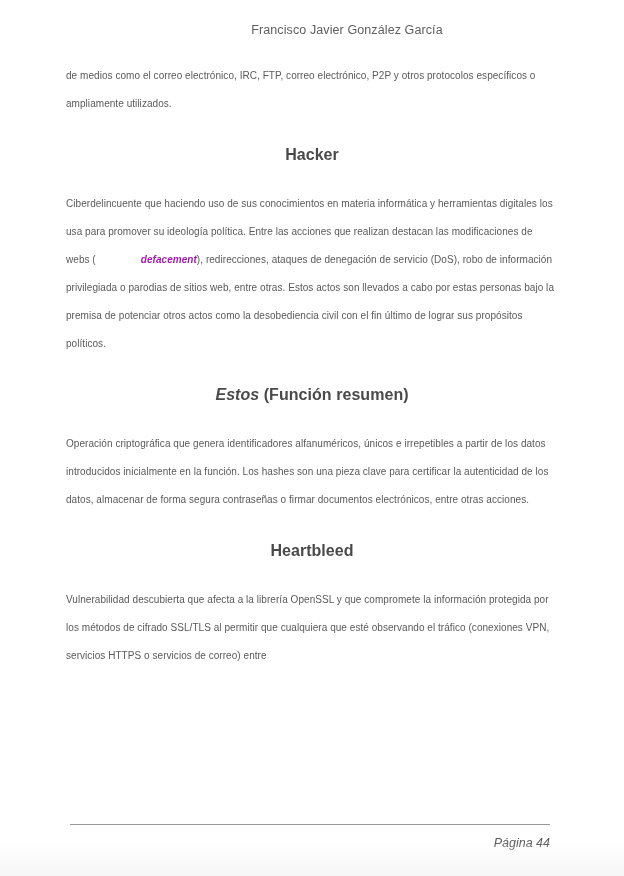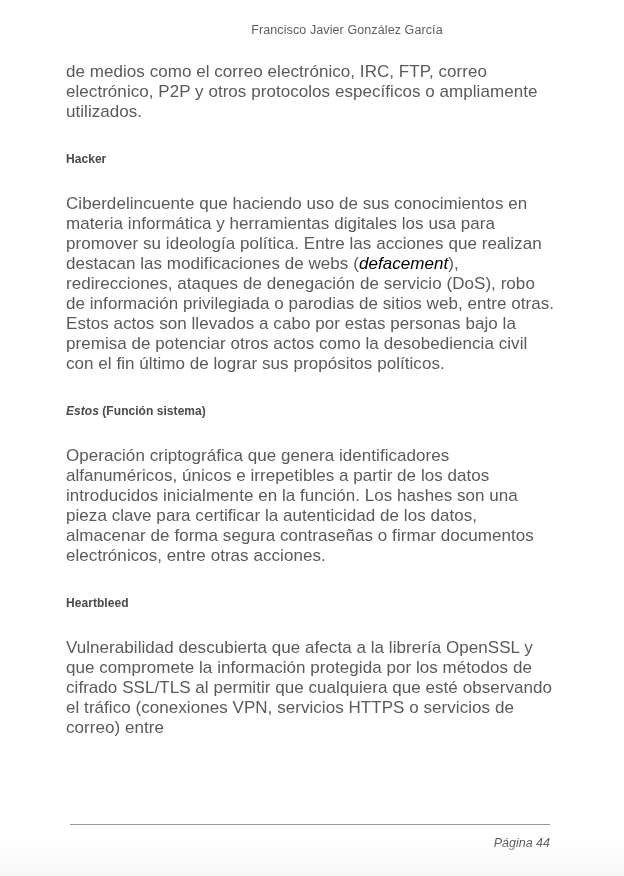--- a/index.html
+++ b/index.html
@@ -39,48 +39,50 @@
 
   
   .content {
     position: absolute;
     top: 62px;
     left: 66px;
     width: 492px;
   }
 
   .para {
-    font-size: 17px;
-    line-height: 20px;
+    font-size: 10px;
+    line-height: 28px;
     color: #5a5a5a;
     margin: 0 0 26px 0;
     letter-spacing: 0.05px;
   }
 
   .para.tight {
     margin-bottom: 24px;
   }
 
   h2.section-heading {
-    font-size: 12px;
+    font-size: 16px;
     line-height: 22px;
     font-weight: bold;
     color: #4a4a4a;
     margin: 0 0 24px 0;
     letter-spacing: 0.05px;
+    text-align: center;
   }
 
   h2.section-heading .term-italic {
     font-style: italic;
   }
 
   .emph {
-    font-weight: normal;
+    font-weight: bold;
     font-style: italic;
-    color: #000000;
+    color: #a21caf;
+    margin-left: 45px;
   }
 
   
   .page-footer {
     position: absolute;
     left: 70px;
     top: 824px;
     width: 480px;
   }
   .footer-rule {
@@ -119,21 +121,21 @@
   <div class="content">
 
     <p class="para">de medios como el correo electrónico, IRC, FTP, correo electrónico, P2P y otros protocolos específicos o ampliamente utilizados.</p>
 
     <h2 class="section-heading">Hacker</h2>
 
 
 
     <p class="para"><span>Ciberdelincuente que haciendo uso de sus conocimientos en materia informática y herramientas digitales los usa para promover su ideología política. Entre las acciones que realizan destacan las modificaciones de webs (</span><span class="emph">defacement</span><span>), redirecciones, ataques de denegación de servicio (DoS), robo de información privilegiada o parodias de sitios web, entre otras. Estos actos son llevados a cabo por estas personas bajo la premisa de potenciar otros actos como la desobediencia civil con el fin último de lograr sus propósitos políticos.</span></p>
 
-    <h2 class="section-heading"><span class="term-italic">Estos</span><span> (Función sistema)</span></h2>
+    <h2 class="section-heading"><span class="term-italic">Estos</span><span> (Función resumen)</span></h2>
 
     <p class="para">Operación criptográfica que genera identificadores alfanuméricos, únicos e irrepetibles a partir de los datos introducidos inicialmente en la función. Los hashes son una pieza clave para certificar la autenticidad de los datos, almacenar de forma segura contraseñas o firmar documentos electrónicos, entre otras acciones.</p>
 
     <h2 class="section-heading">Heartbleed</h2>
 
     <p class="para tight">Vulnerabilidad descubierta que afecta a la librería OpenSSL y que compromete la información protegida por los métodos de cifrado SSL/TLS al permitir que cualquiera que esté observando el tráfico (conexiones VPN, servicios HTTPS o servicios de correo) entre</p>
 
   </div>
 
   <div class="page-footer">

